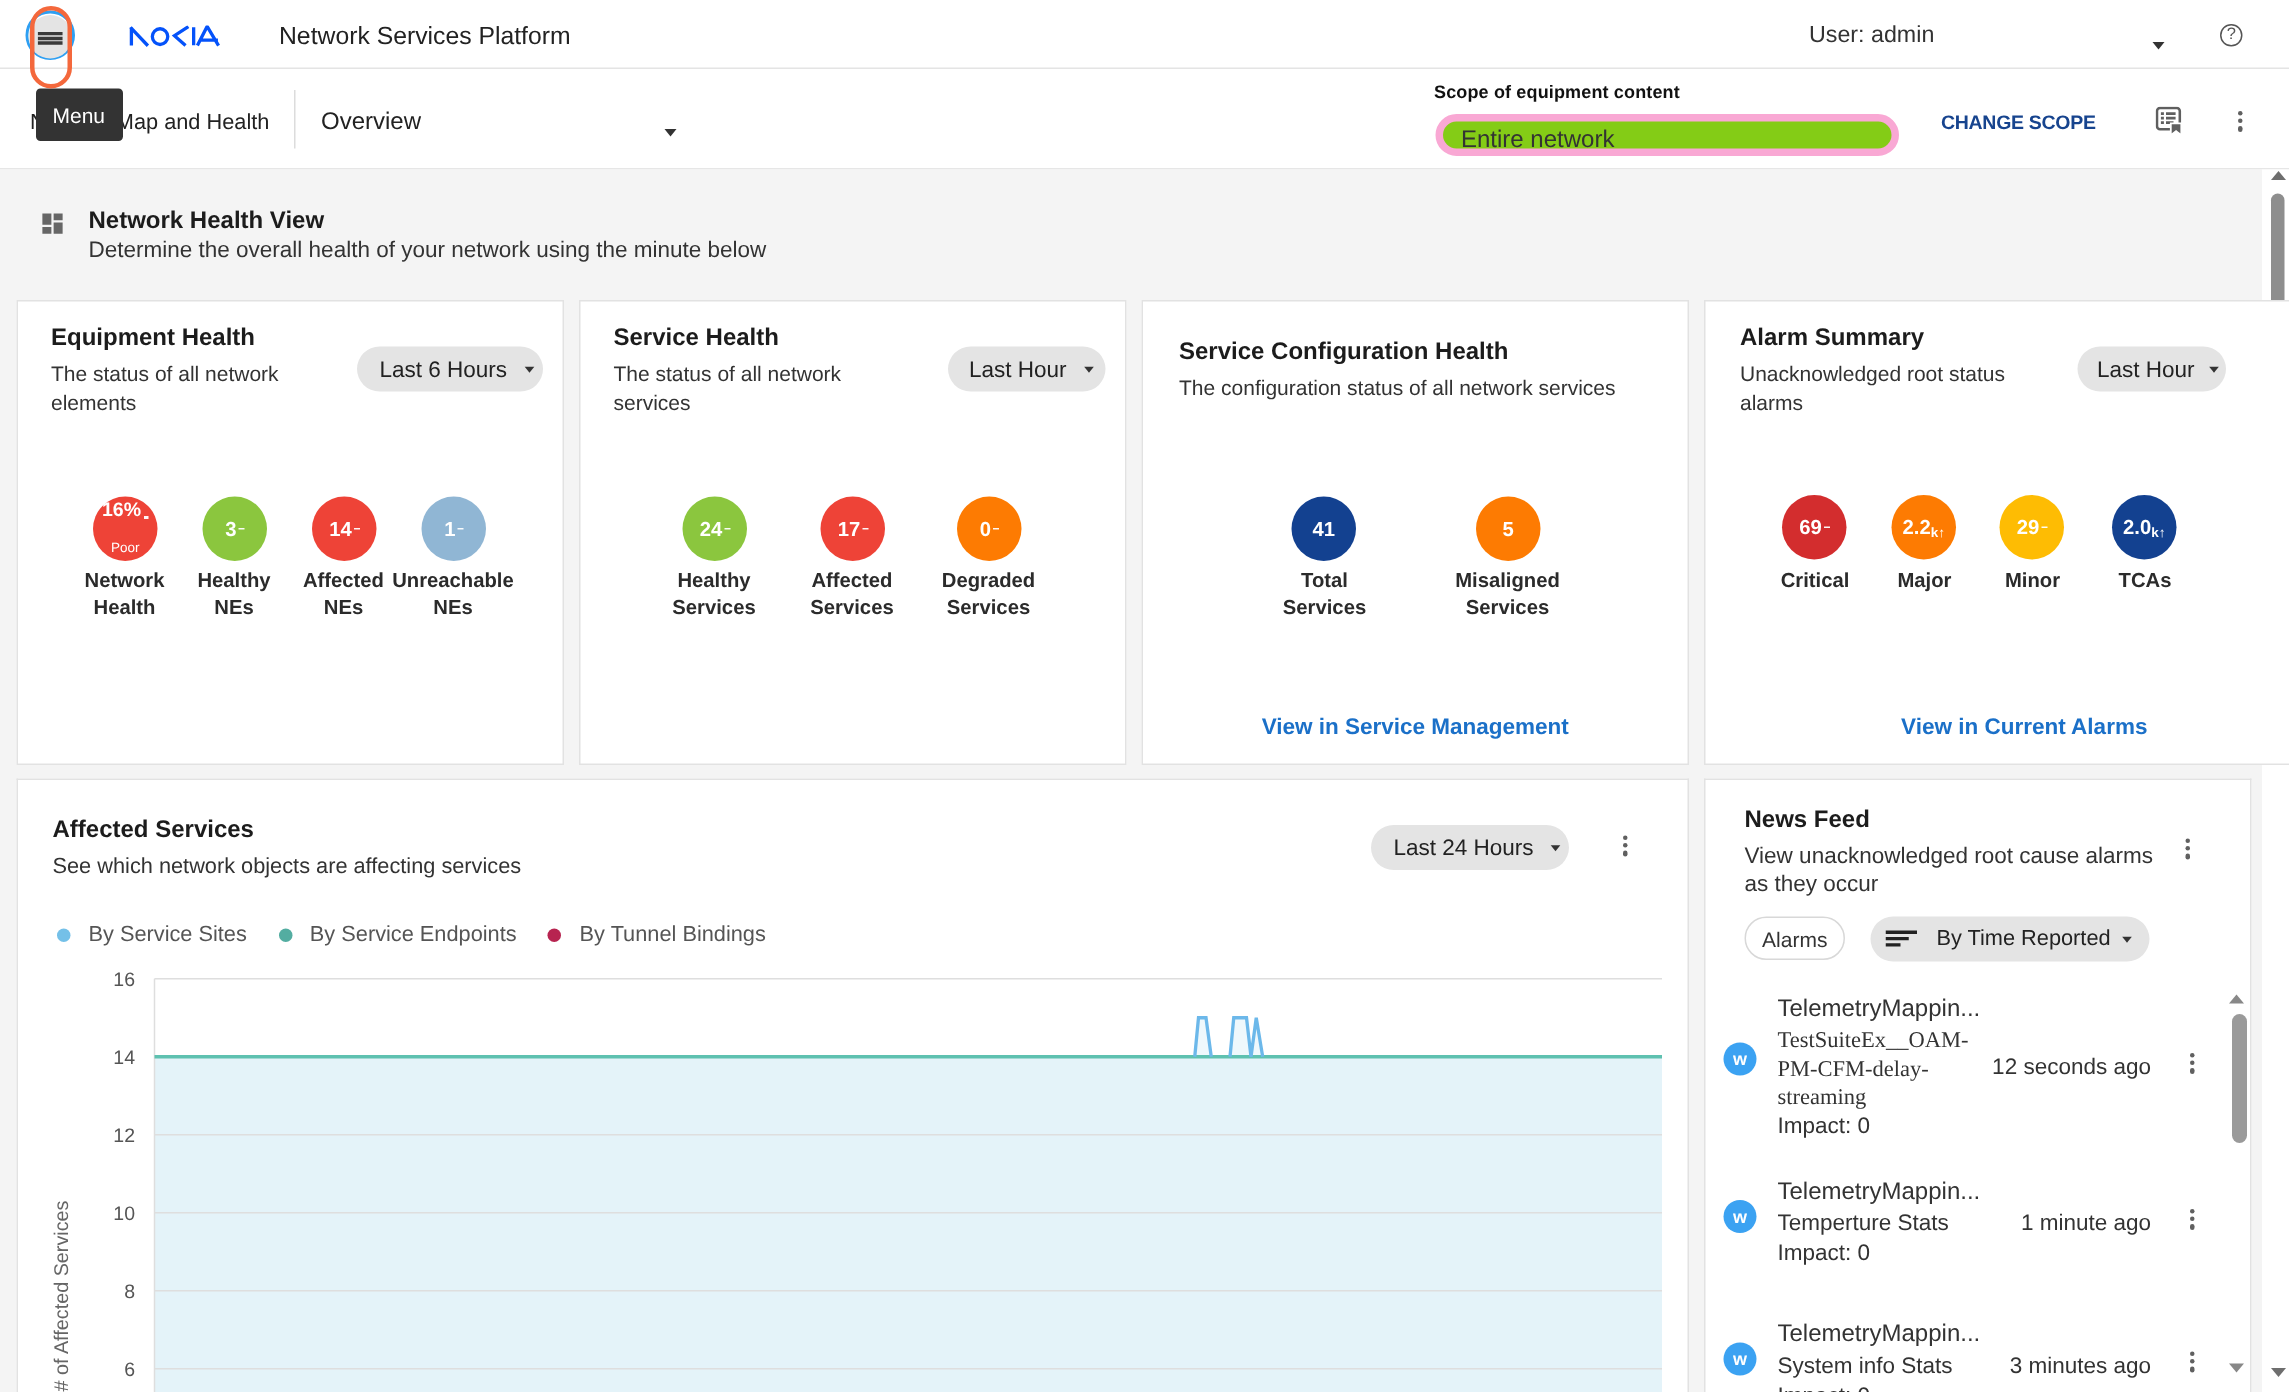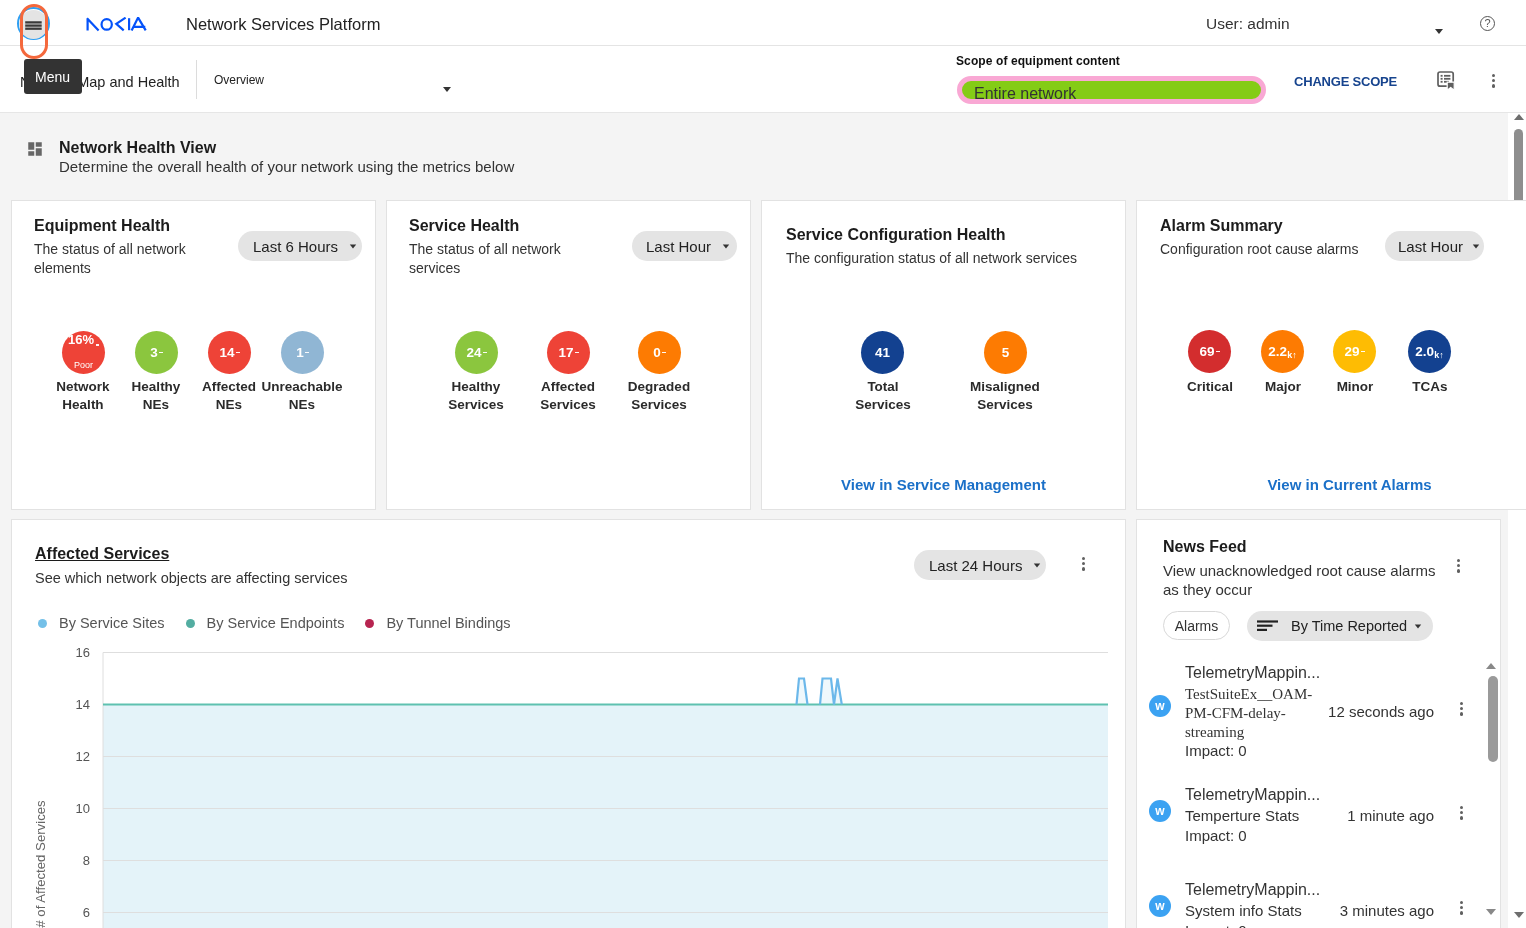--- a/index.html
+++ b/index.html
@@ -34,21 +34,21 @@
       <ellipse cx="21.7" cy="7.4" rx="5.15" ry="5.25"></ellipse>
       <path d="M40.6 0.7 L31.3 6.8 L38.7 13.3"></path>
       <path d="M44.1 1.2 V13.2"></path>
       <path d="M46.6 13.4 L53.1 0.6 L60.7 13.4 M49 9.8 L60.3 9.8"></path>
     </g>
   </svg>
 
   <div class="abs" style="left:0;top:47px;width:1526px;height:66px;background:#fff;border-bottom:1px solid #e6e6e6;"></div>
   <div class="abs" style="left:20px;top:74px;font-size:14.5px;color:#222;">Network Map and Health</div>
   <div class="abs" style="left:196px;top:60px;width:1px;height:39px;background:#dcdcdc;"></div>
-  <div class="abs" style="left:214px;top:73px;font-size:12px;color:#222;">Overview</div>
+  <div class="abs" style="left:214px;top:73px;font-size:16px;color:#222;">Overview</div>
   <div class="abs" style="left:443px;top:78px;"><span class="caret"></span></div>
   <div class="abs" style="left:956px;top:54px;font-size:12px;font-weight:bold;color:#111;letter-spacing:0.1px;">Scope of equipment content</div>
   <div class="abs" style="left:957px;top:76px;width:309px;height:28px;border:5px solid #f9a8d4;border-radius:14px;background:#84cc16;font-size:16px;color:#333;line-height:26px;padding-left:12px;">Entire network</div>
   <div class="abs" style="left:1294px;top:74px;font-size:13px;font-weight:bold;color:#17448e;letter-spacing:-0.2px;">CHANGE SCOPE</div>
 
   <svg class="abs" style="left:1437px;top:71px;" width="20" height="20" viewBox="0 0 20 20">
     <rect x="1" y="1" width="15.2" height="14.2" rx="2" fill="none" stroke="#5f5f5f" stroke-width="1.7"></rect>
     <g stroke="#5f5f5f" stroke-width="1.8">
       <line x1="3.6" y1="4.8" x2="5.6" y2="4.8"></line>
         <line x1="7" y1="4.8" x2="13.4" y2="4.8"></line>
@@ -69,21 +69,21 @@
 
   <div class="abs" style="left:1508px;top:113px;width:18px;height:815px;background:#fff;"></div>
   <div class="abs" style="left:1513.5px;top:114px;width:0;height:0;border-left:5px solid transparent;border-right:5px solid transparent;border-bottom:6px solid #6e6e6e;"></div>
   <div class="abs" style="left:1514px;top:129px;width:9px;height:235px;background:#8e8e8e;border-radius:5px;"></div>
   <div class="abs" style="left:1513.5px;top:912px;width:0;height:0;border-left:5px solid transparent;border-right:5px solid transparent;border-top:6px solid #6e6e6e;"></div>
 
   <svg class="abs" style="left:26px;top:140px;" width="18" height="18" viewBox="0 0 24 24">
       <path fill="#666" d="M3 13h8V3H3v10zm0 8h8v-6H3v6zm10 0h8V11h-8v10zm0-18v6h8V3h-8z"></path>
     </svg>
   <div class="abs" style="left:59px;top:139px;font-size:16px;font-weight:bold;color:#1c1c1c;">Network Health View</div>
-  <div class="abs" style="left:59px;top:158px;font-size:15px;color:#333;">Determine the overall health of your network using the metrics below</div>
+  <div class="abs" style="left:59px;top:158px;font-size:15px;color:#333;">Determine the overall health of your network using the minute below</div>
 
   <div class="card" style="left:11px;top:200px;width:365px;height:310px;">
     <div class="ctitle" style="left:22px;top:15.5px;">Equipment Health</div>
     <div class="csub" style="left:22px;top:38.5px;width:180px;">The status of all network elements</div>
     <div class="pill" style="left:226px;top:30px;width:124px;height:30px;padding-left:15px;">Last 6 Hours <span class="caret" style="margin-left:11px;transform:scale(0.8);"></span></div>
     <div class="circ" style="left:50px;top:130px;background:#ee4337;flex-direction:column;line-height:11px;gap:14px;">
         <span style="font-size:13px;">16%<span class="sub8"></span></span>
         <span style="font-size:9px;font-weight:normal;">Poor</span>
       </div>
     <div class="circ" style="left:123px;top:130px;background:#8bc63e;">3<span class="sub8"></span></div>
@@ -112,35 +112,35 @@
     <div class="csub" style="left:24px;top:47.5px;width:330px;">The configuration status of all network services</div>
     <div class="circ" style="left:99px;top:130px;background:#134190;">41</div>
     <div class="circ" style="left:222px;top:130px;background:#fd7b02;">5</div>
     <div class="clabel" style="left:66px;top:177px;">Total<br>Services</div>
     <div class="clabel" style="left:188px;top:177px;">Misaligned<br>Services</div>
     <div class="vlink" style="top:275px;">View in Service Management</div>
   </div>
 
   <div class="card" style="left:1136px;top:200px;width:427px;height:310px;">
     <div class="ctitle" style="left:23px;top:15.5px;">Alarm Summary</div>
-    <div class="csub" style="left:23px;top:38.5px;width:205px;">Configuration root cause alarms</div>
+    <div class="csub" style="left:23px;top:38.5px;width:205px;">Unacknowledged root status alarms</div>
     <div class="pill" style="left:248px;top:30px;width:99px;height:30px;padding-left:13px;">Last Hour <span class="caret" style="margin-left:9px;transform:scale(0.8);"></span></div>
     <div class="circ" style="left:51px;top:129px;background:#d32d2e;">69<span class="sub8"></span></div>
     <div class="circ" style="left:124px;top:129px;background:#fd7b02;">2.2<span style="font-size:9px;position:relative;top:3px;">k↑</span></div>
     <div class="circ" style="left:196px;top:129px;background:#febc03;">29<span class="sub8"></span></div>
     <div class="circ" style="left:271px;top:129px;background:#134190;">2.0<span style="font-size:9px;position:relative;top:3px;">k↑</span></div>
     <div class="clabel" style="left:18px;top:177px;">Critical</div>
     <div class="clabel" style="left:91px;top:177px;">Major</div>
     <div class="clabel" style="left:163px;top:177px;">Minor</div>
     <div class="clabel" style="left:238px;top:177px;">TCAs</div>
     <div class="vlink" style="top:275px;">View in Current Alarms</div>
   </div>
 
   <div class="card" style="left:11px;top:519px;width:1115px;height:409px;border-bottom:none;">
-    <div class="ctitle" style="left:23px;top:25px;text-decoration:underline;">Affected Services</div>
+    <div class="ctitle" style="left:23px;top:25px;">Affected Services</div>
     <div class="csub" style="left:23px;top:49px;font-size:14.5px;">See which network objects are affecting services</div>
     <div class="pill" style="left:902px;top:30px;width:132px;height:30px;padding-left:15px;">Last 24 Hours <span class="caret" style="margin-left:11px;transform:scale(0.8);"></span></div>
     <div class="kebab" style="left:1070px;top:37px;">
         <i></i>
         <i></i>
         <i></i>
       </div>
 
     <div class="abs" style="left:26px;top:95px;font-size:14.5px;color:#555;display:flex;align-items:center;">
       <span style="width:9px;height:9px;border-radius:50%;background:#74c0e8;margin-right:12px;"></span>By Service Sites

